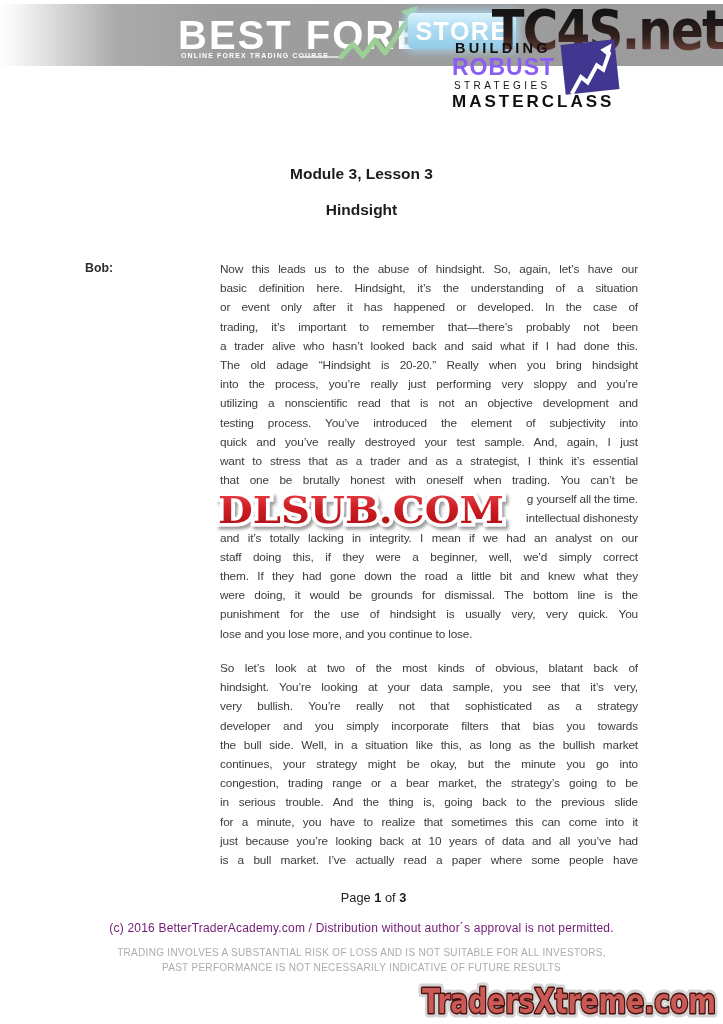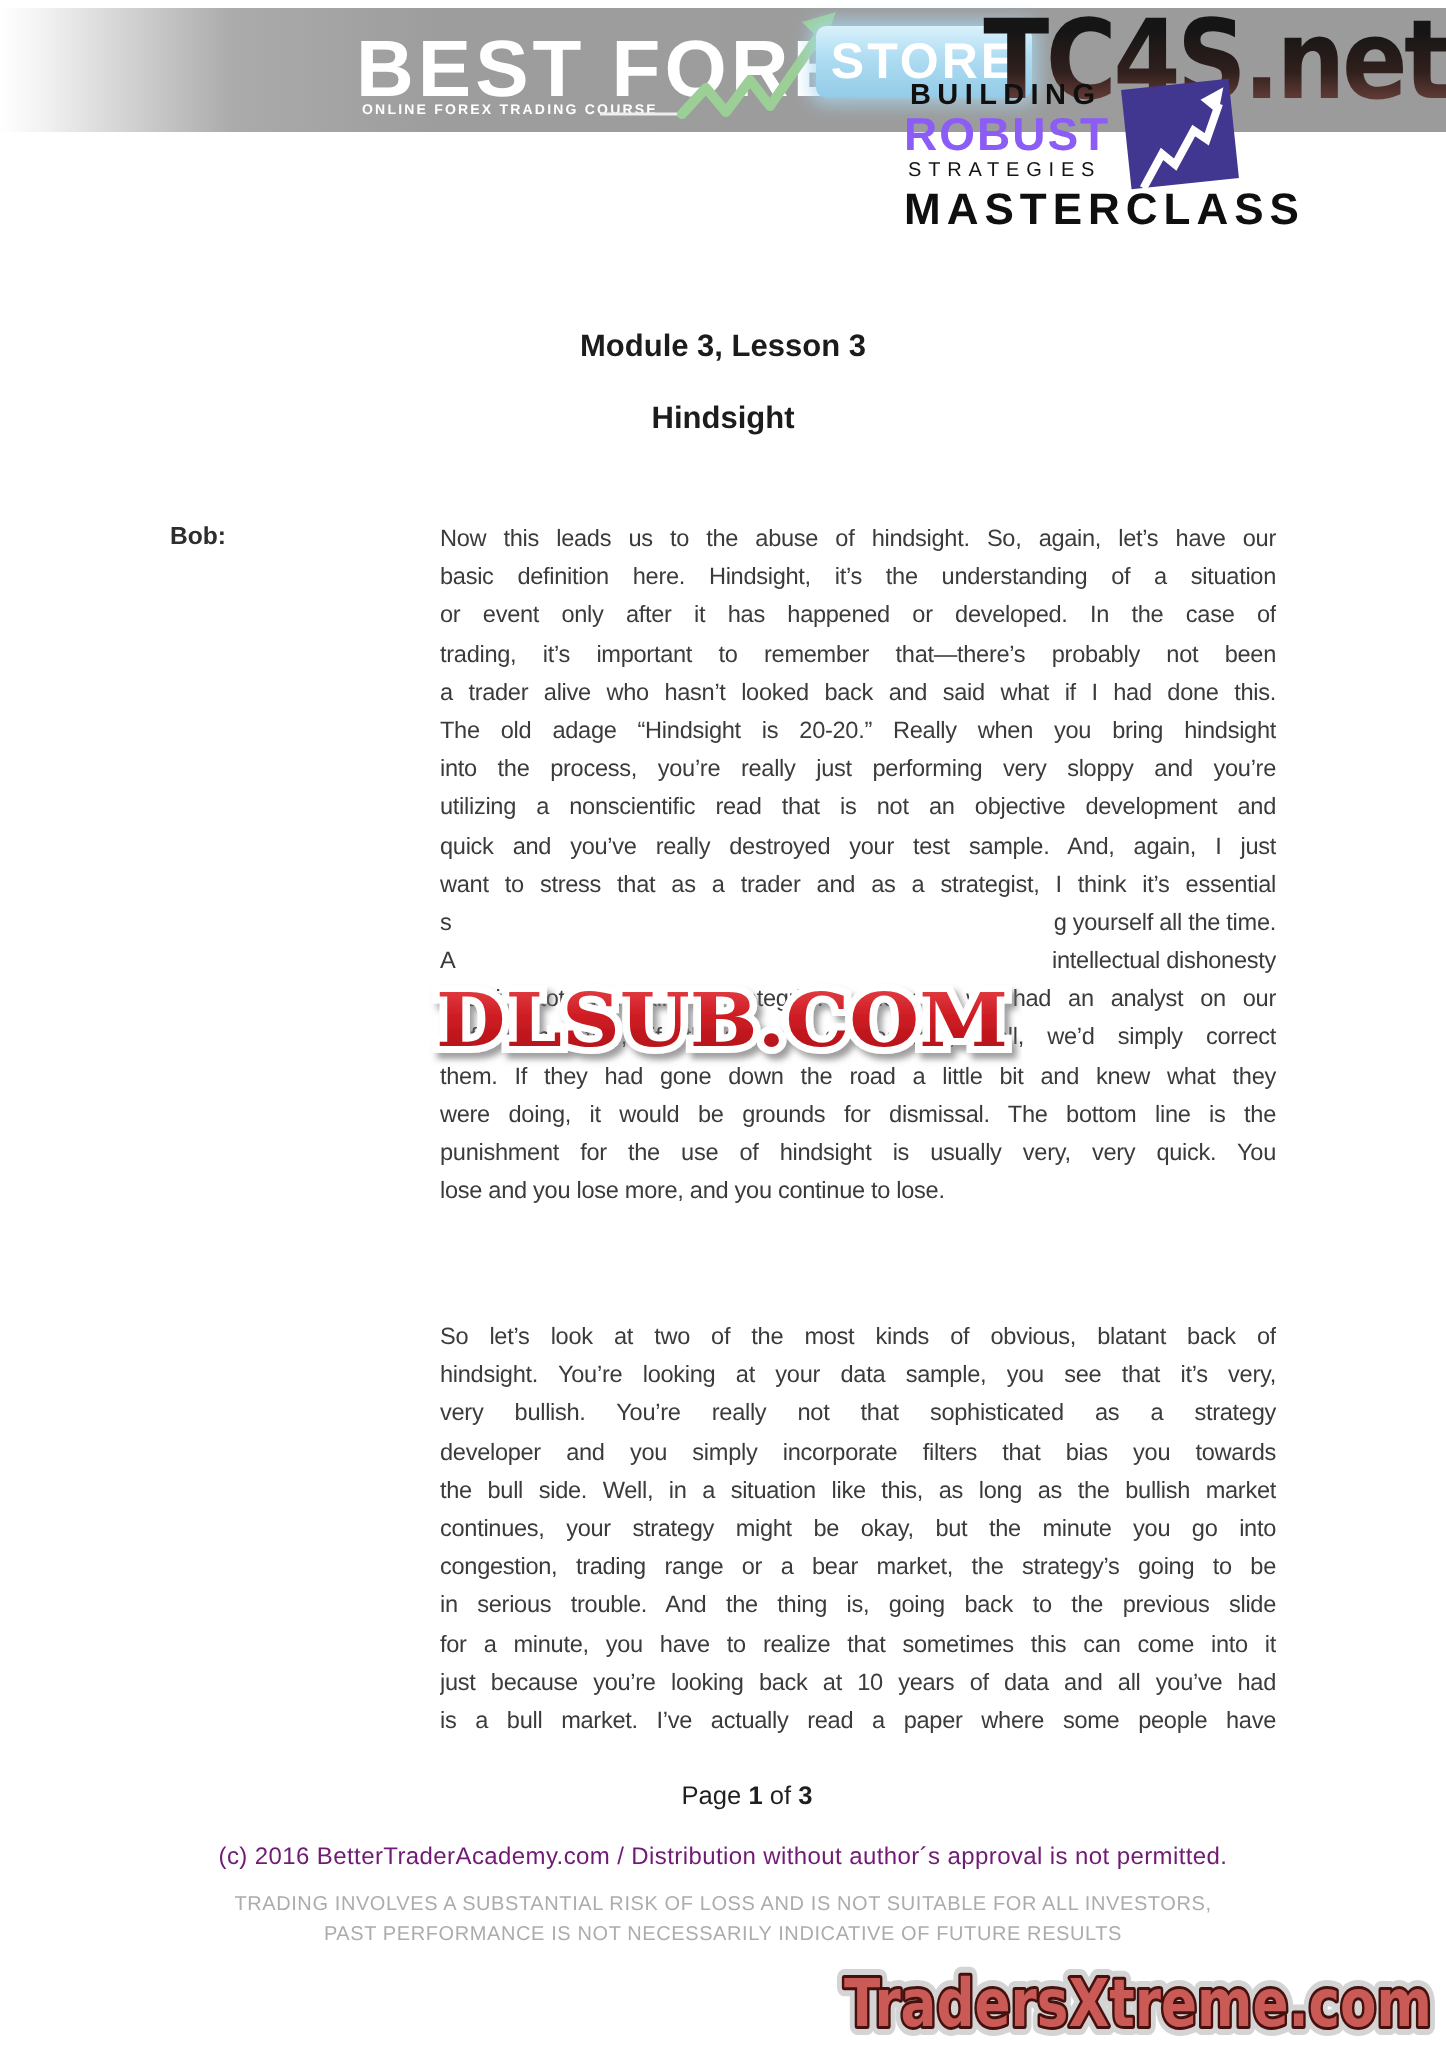--- a/index.html
+++ b/index.html
@@ -24,21 +24,21 @@
           letter-spacing:-2px; transform:scaleX(.88); transform-origin:100% 0;
           font-family:"DejaVu Sans", sans-serif; white-space:nowrap;
           background:linear-gradient(180deg,#151515 25%,#30201d 60%,#6e423c 88%,#8b7a74 100%);
           -webkit-background-clip:text; background-clip:text; color:transparent; }
 
   
   .mc-logo { position:absolute; left:452px; top:40px; width:195px; height:78px; }
   .mc-building    { position:absolute; left:3px;  top:0;    font-size:14.5px; font-weight:bold; letter-spacing:3.2px; color:#101010; white-space:nowrap; }
   .mc-robust      { position:absolute; left:0;    top:14px; font-size:23px;   font-weight:bold; letter-spacing:1px;  color:#8b5cf6; white-space:nowrap; }
   .mc-strategies  { position:absolute; left:2px;  top:40px; font-size:10px;   font-weight:500;  letter-spacing:3.4px; color:#141414; white-space:nowrap; }
-  .mc-masterclass { position:absolute; left:0;    top:52px; font-size:22px;   font-weight:bold; letter-spacing:3px;  color:#0f0f0f; white-space:nowrap; }
+  .mc-masterclass { position:absolute; left:0;    top:52px; font-size:17px;   font-weight:bold; letter-spacing:3px;  color:#0f0f0f; white-space:nowrap; }
   .mc-square { position:absolute; left:111px; top:2px; width:54px; height:50px;
                background:#423790; transform:rotate(-6deg); }
   .mc-square svg { position:absolute; left:0; top:-8px; overflow:visible; }
 
   
   .doc-title    { position:absolute; left:0; right:0; top:165px; text-align:center;
                   font-size:15.5px; font-weight:bold; color:#1c1c1c; }
   .doc-subtitle { position:absolute; left:0; right:0; top:201px; text-align:center;
                   font-size:15.5px; font-weight:bold; color:#1c1c1c; }
   .speaker { position:absolute; left:85px; top:261px; font-size:12.3px; font-weight:bold; color:#2e2e2e; }
@@ -106,22 +106,24 @@
 
   <div class="para p1">
     <div class="tline">Now this leads us to the abuse of hindsight. So, again, let’s have our</div>
     <div class="tline">basic definition here. Hindsight, it’s the understanding of a situation</div>
     <div class="tline">or event only after it has happened or developed. In the case of</div>
     <div class="tline">trading, it’s important to remember that—there’s probably not been</div>
     <div class="tline">a trader alive who hasn’t looked back and said what if I had done this.</div>
     <div class="tline">The old adage “Hindsight is 20-20.” Really when you bring hindsight</div>
     <div class="tline">into the process, you’re really just performing very sloppy and you’re</div>
     <div class="tline">utilizing a nonscientific read that is not an objective development and</div>
+    <div class="tline">testing process. You’ve introduced the element of subjectivity into</div>
     <div class="tline">quick and you’ve really destroyed your test sample. And, again, I just</div>
     <div class="tline">want to stress that as a trader and as a strategist, I think it’s essential</div>
+    <div class="tline">that one be brutally honest with oneself when trading. You can’t be</div>
     <div class="tline frag">
       <span>s</span>
       <span>g yourself all the time.</span>
     </div>
     <div class="tline frag">
       <span>A</span>
       <span>intellectual dishonesty</span>
     </div>
     <div class="tline">and it’s totally lacking in integrity. I mean if we had an analyst on our</div>
     <div class="tline">staff doing this, if they were a beginner, well, we’d simply correct</div>

